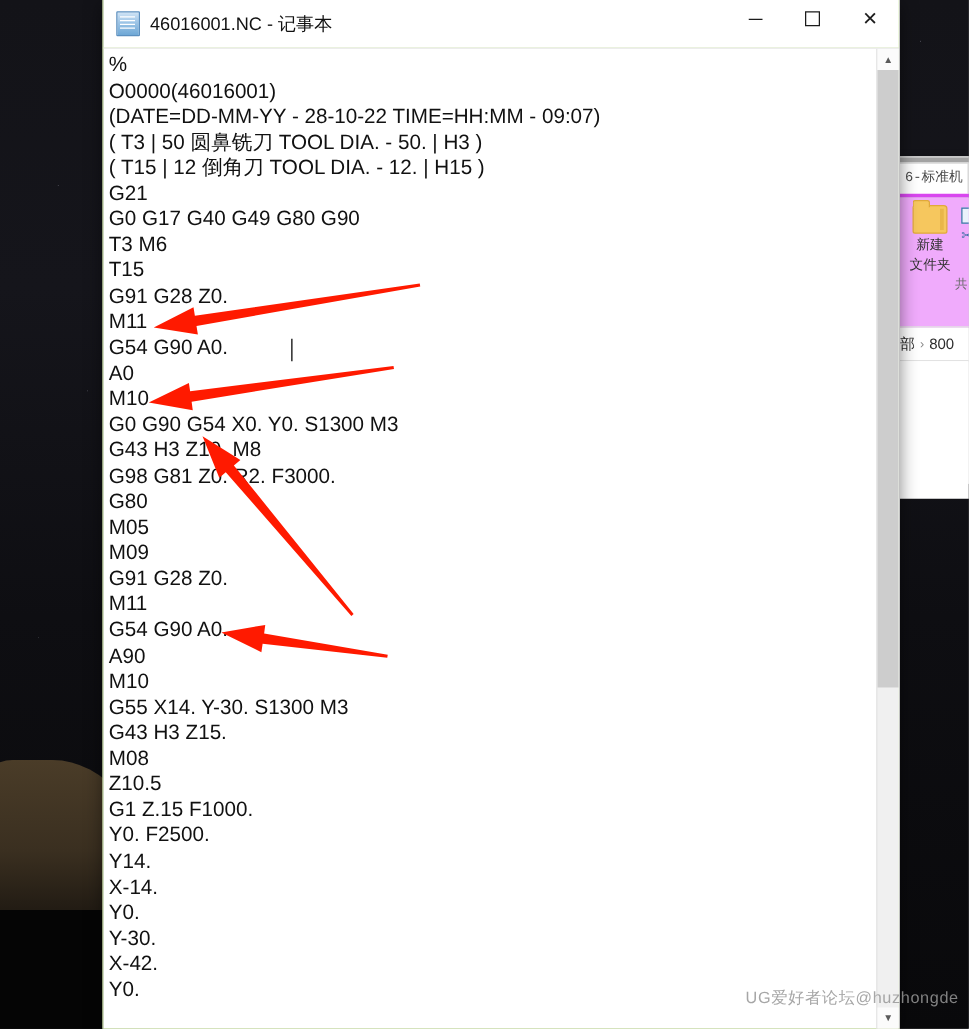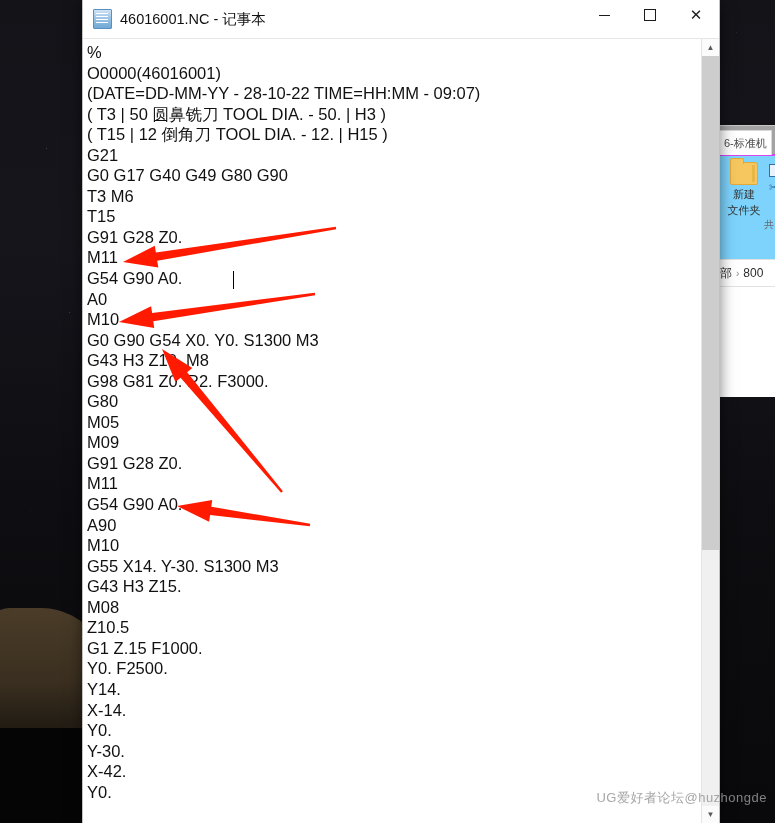--- a/index.html
+++ b/index.html
@@ -32,25 +32,25 @@
   }
   
   #hill{position:absolute;left:-30px;bottom:0;width:150px;height:215px;
     background:linear-gradient(180deg,#4a3c28 0%,#3a2f20 34%,#1b1610 62%,#070606 100%);
     border-top-right-radius:78px 100px;border-top-left-radius:40px 60px;}
   #hill:after{content:"";position:absolute;left:0;right:0;bottom:0;height:95px;background:#050505;}
 
   
   #explorer{position:absolute;left:716px;top:125px;width:59px;height:260px;
     background:#ffffff;border:1px solid #c8c8c8;box-shadow:-2px 2px 7px rgba(0,0,0,.45);}
-  #exp-tabstrip{height:28px;background:#a3a3a3;border-bottom:2px solid #d946ef;position:relative;}
+  #exp-tabstrip{height:28px;background:#a3a3a3;border-bottom:4px solid #d946ef;position:relative;font-family:Liberation Mono, monospace;}
   #exp-tab{position:absolute;left:2px;top:4px;height:24px;line-height:24px;padding:0 4px;
     background:#ffffff;border:1px solid #d8d8d8;border-bottom:none;
     font-size:11px;color:#4a4a4a;white-space:nowrap;overflow:hidden;}
-  #exp-ribbon{height:95px;background:#7dd3fc;border-bottom:1px solid #e2e2e2;
+  #exp-ribbon{height:95px;background:#f0abfc;border-bottom:1px solid #e2e2e2;
     position:relative;padding-top:8px;text-decoration:underline;}
   #exp-newfolder{position:absolute;left:6px;top:6px;width:42px;text-align:center;}
   .folder-glyph{width:26px;height:21px;margin:0 auto;position:relative;
     background:#f6c75e;border:1px solid #e0a93b;border-radius:2px 3px 2px 2px;}
   .folder-glyph:before{content:"";position:absolute;left:-1px;top:-5px;width:12px;height:5px;
     background:#f6c75e;border:1px solid #e0a93b;border-bottom:none;border-radius:2px 2px 0 0;}
   .folder-glyph:after{content:"";position:absolute;right:2px;top:2px;width:3px;bottom:2px;
     background:#e9b648;}
   #exp-newfolder .lbl{font-size:11px;color:#333;line-height:13px;margin-top:3px;white-space:nowrap;}
   #exp-cut{position:absolute;left:52px;top:8px;}

